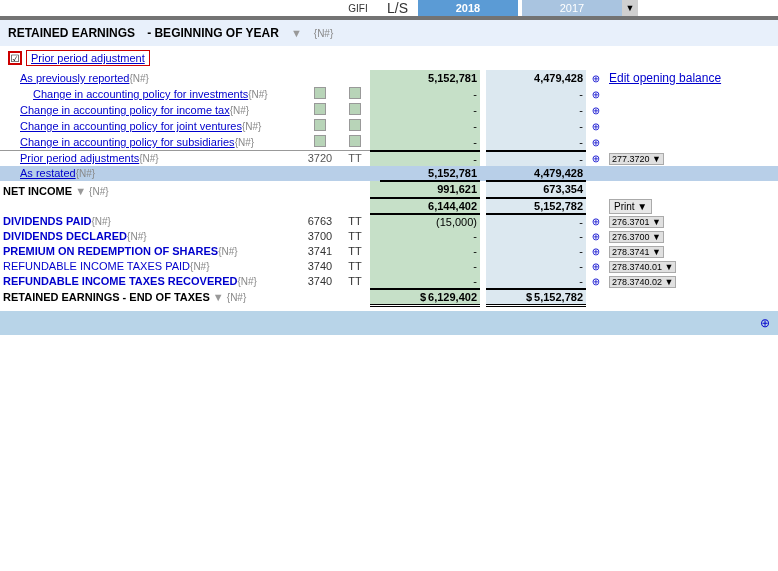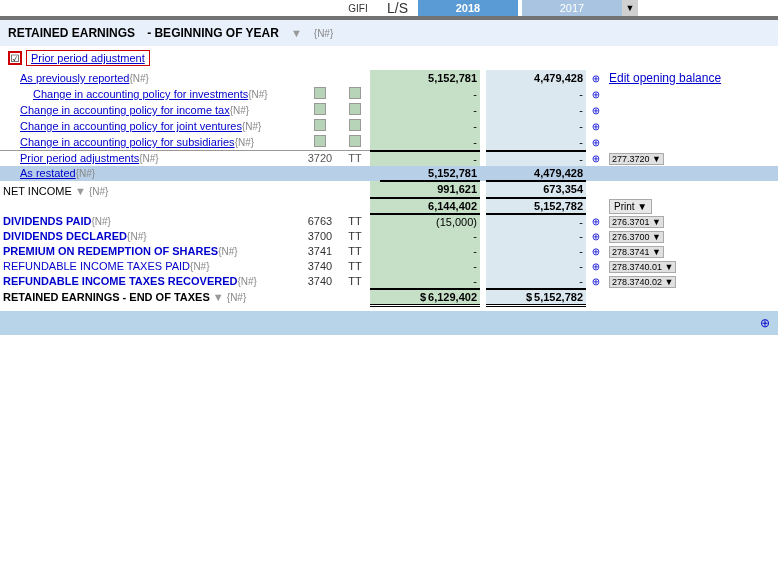--- a/index.html
+++ b/index.html
@@ -175,21 +175,21 @@
       <td style="width:10px; background:#b8cfe8;"></td>
       <td style="width:100px; text-align:right; background:#b8cfe8; font-weight:bold; padding:1px 3px; border-bottom:2px solid #000;">5,152,781</td>
       <td style="width:4px;"></td>
       <td style="width:100px; text-align:right; background:#b8cfe8; font-weight:bold; padding:1px 3px; border-bottom:2px solid #000;">4,479,428</td>
       <td></td>
       <td></td>
     </tr>
 
     <tr>
       <td style="padding-top:4px;">
-        <span style="font-weight:normal; color:#000;">NET INCOME</span>
+        <span style="font-weight:bold; color:#000;">NET INCOME</span>
         <span style="color:#999; cursor:pointer; font-size:11px;">▼</span>
         <span class="row-tag">{N#}</span>
       </td>
       <td class="col-gifi"></td>
       <td class="col-ls"></td>
       <td style="width:10px; background:#c6e0c8;"></td>
       <td class="col-2018 amount-bold">991,621</td>
       <td style="width:4px;"></td>
       <td class="col-2017 amount-bold">673,354</td>
       <td></td>

